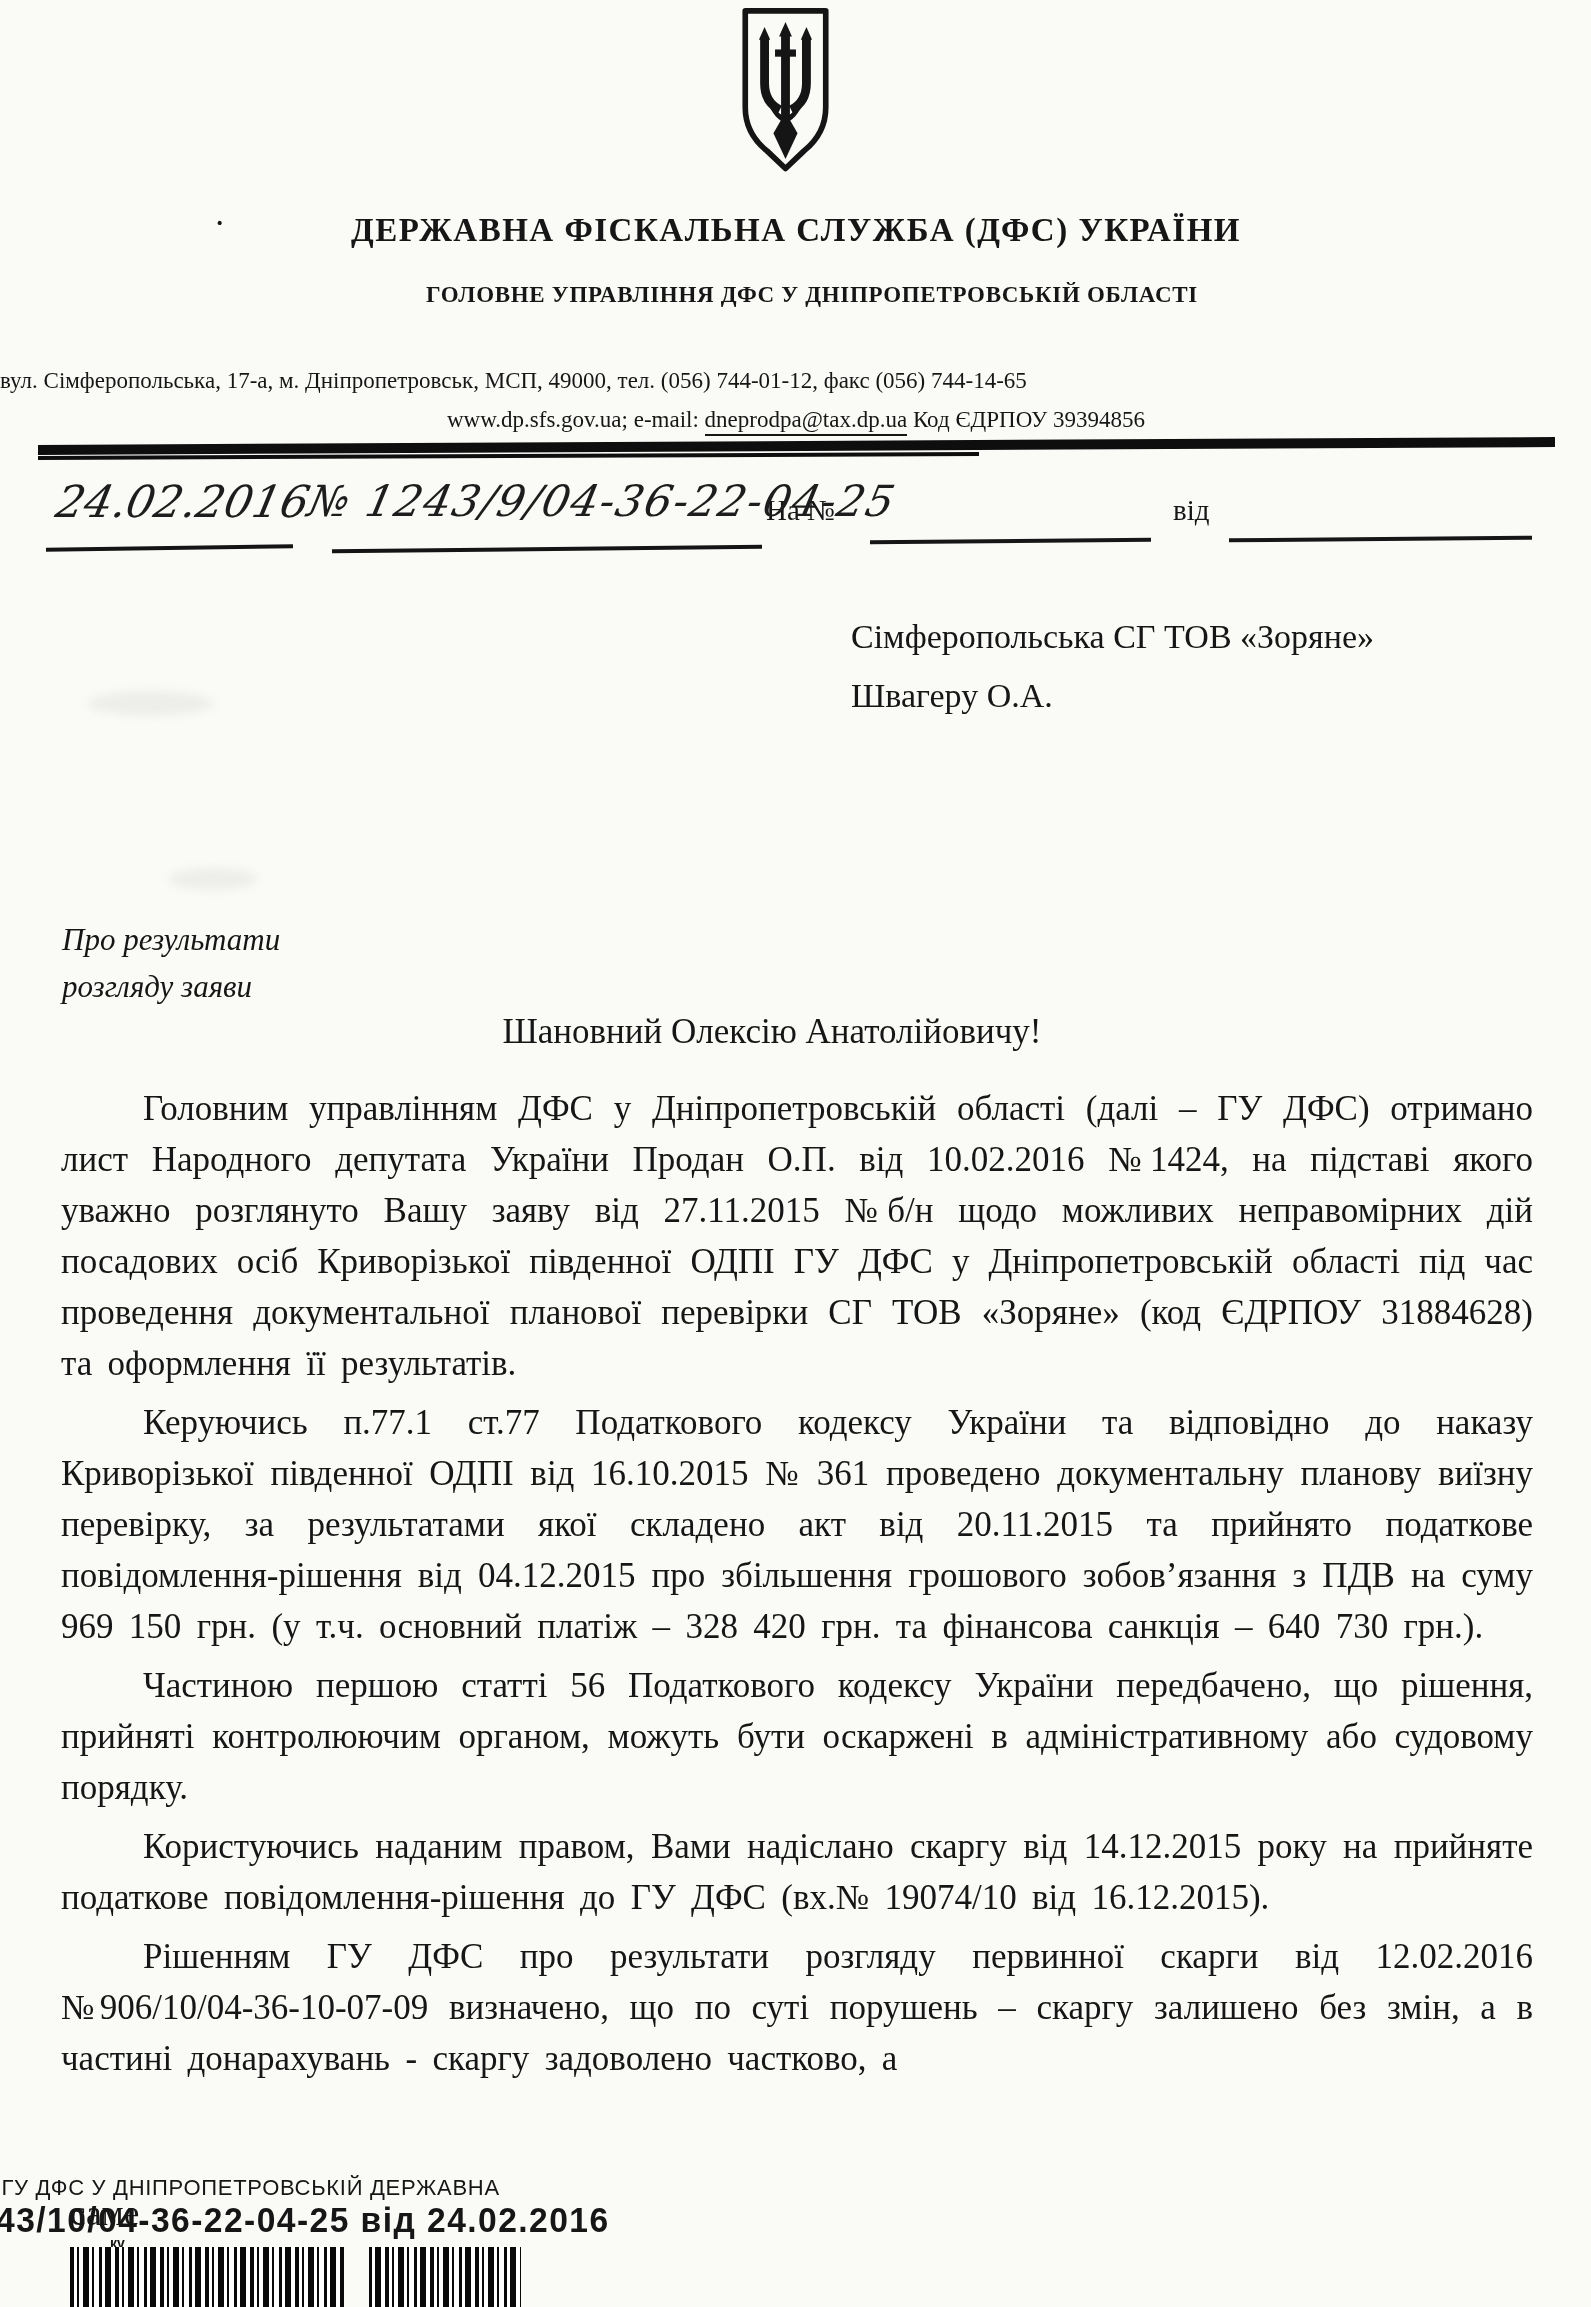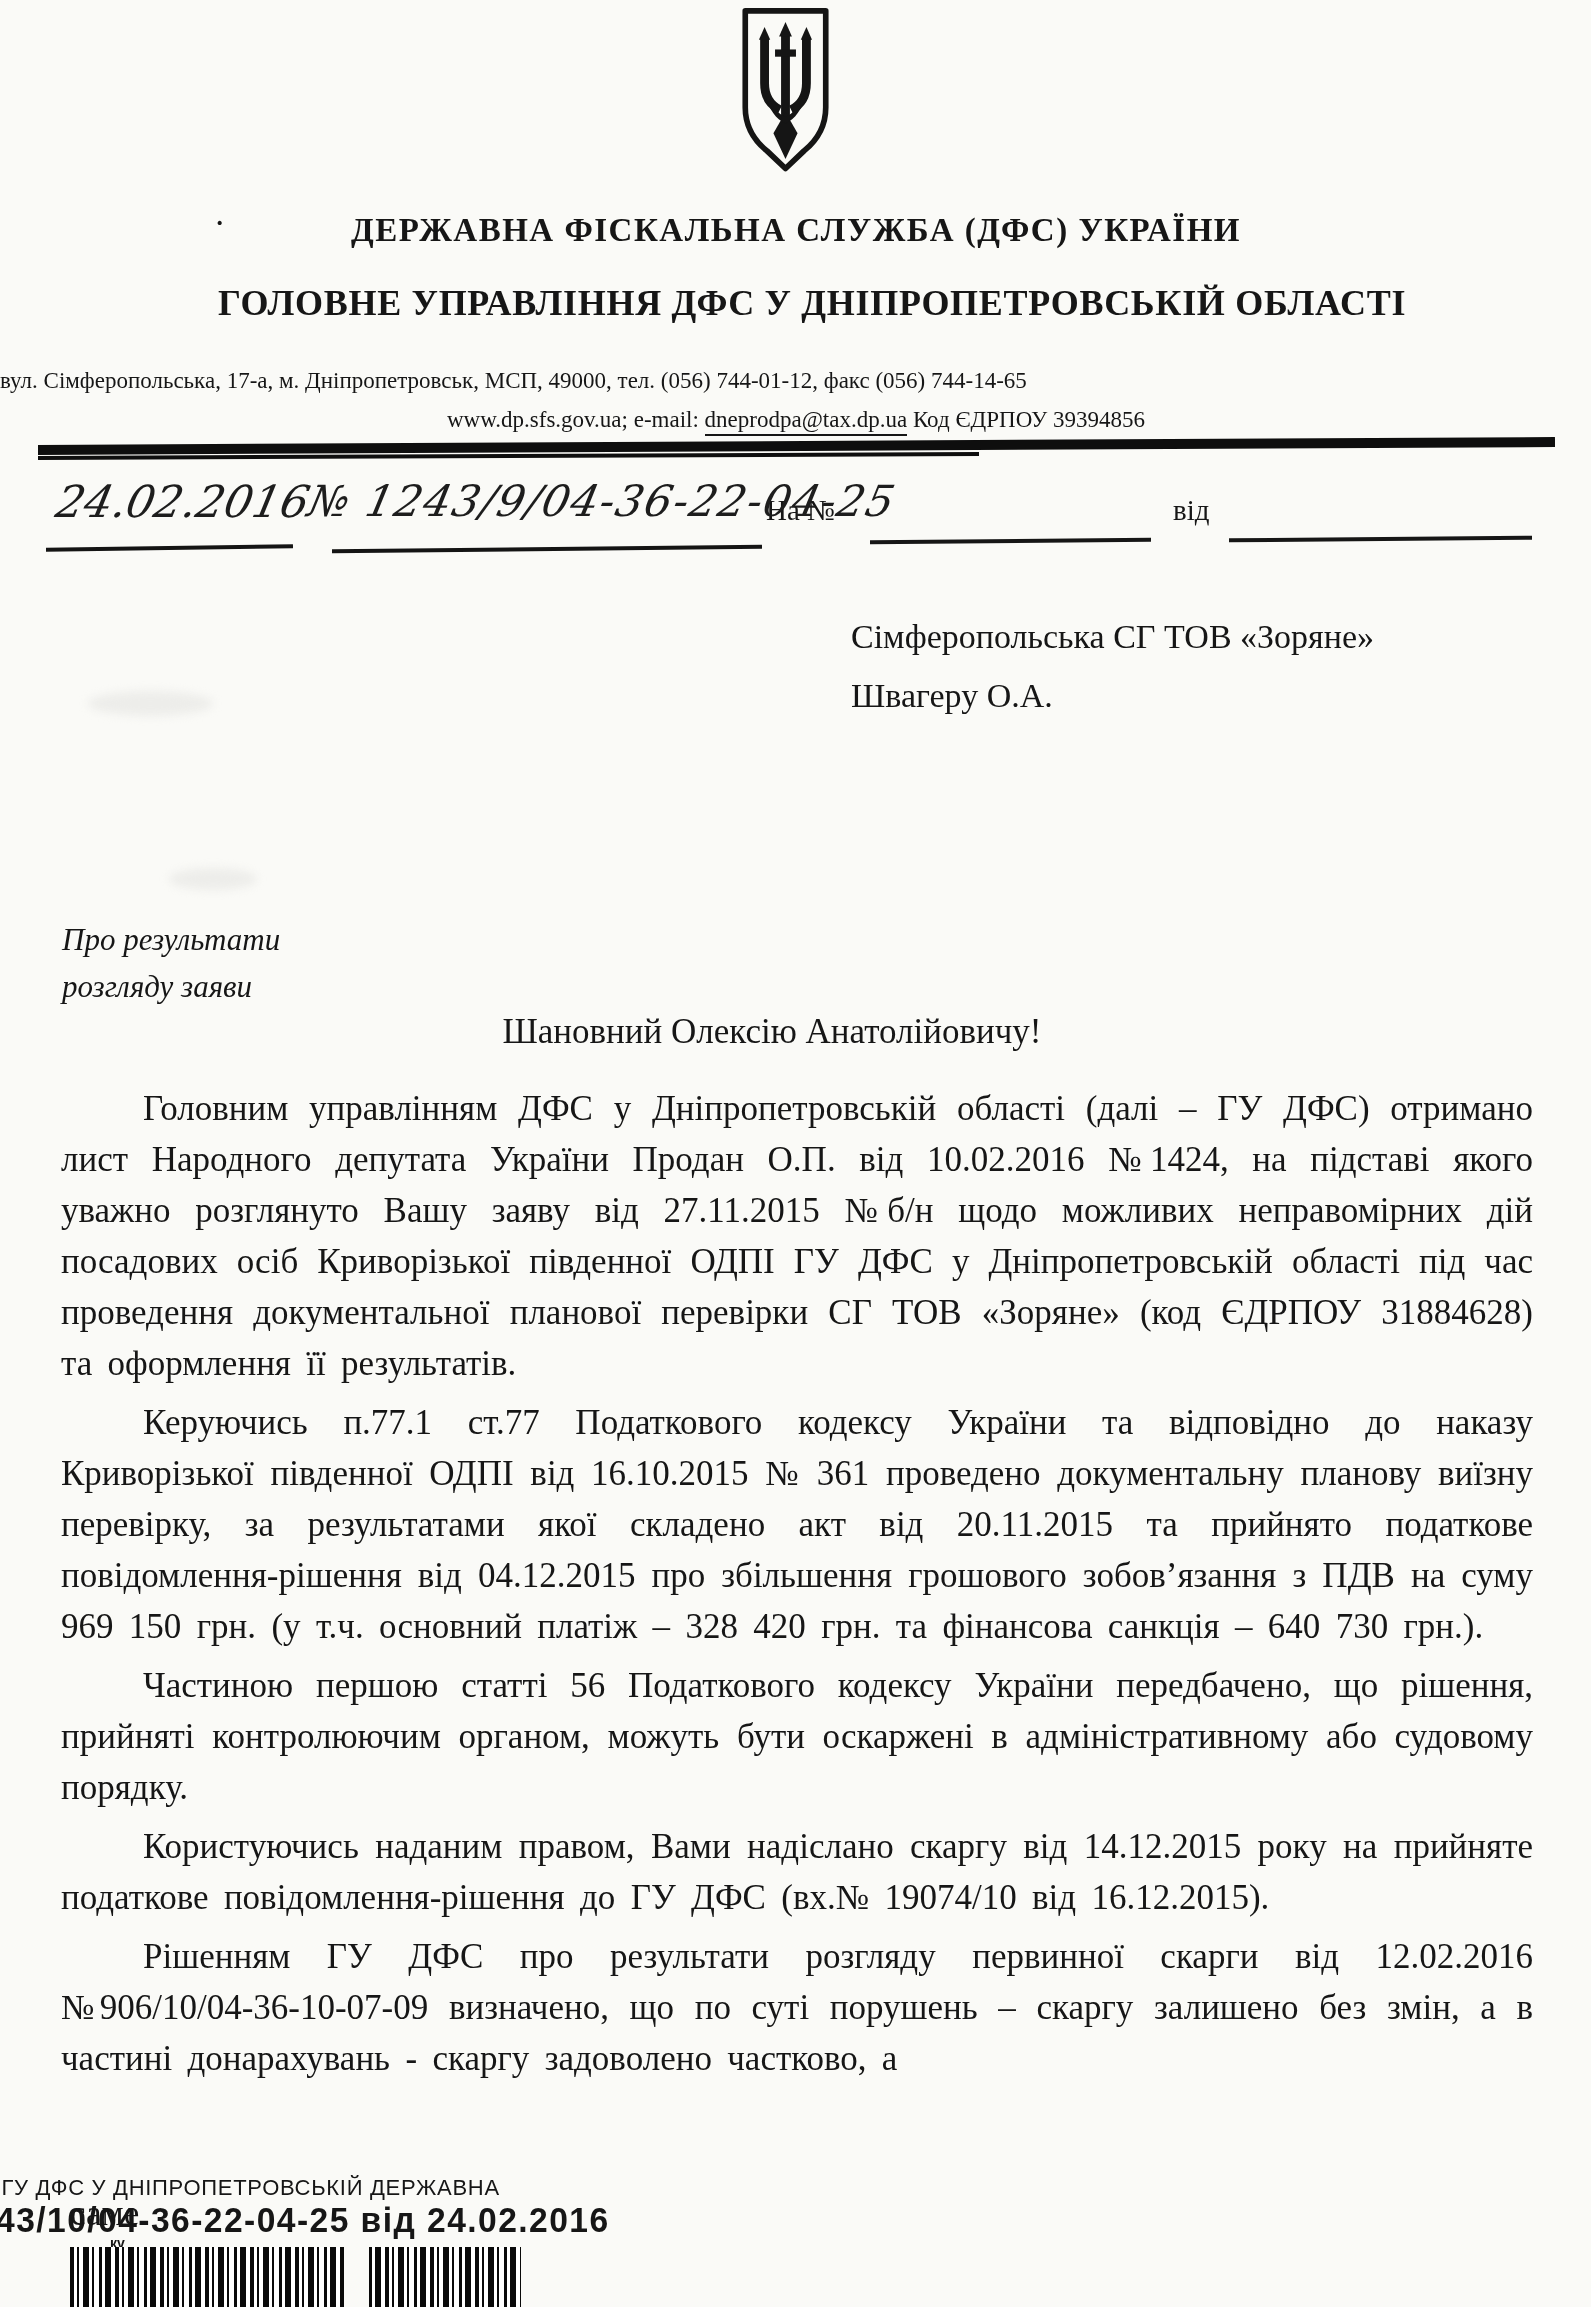--- a/index.html
+++ b/index.html
@@ -11,21 +11,21 @@
     position:relative;
     overflow:hidden;
   }
   .page{position:absolute;inset:0;}
   .abs{position:absolute;}
 
   
   .emblem{left:737px;top:5.9px;width:97px;height:169px;}
   .stray-mark{left:215px;top:215px;font-size:28px;font-weight:bold;}
   .title1{left:0;right:0;top:212px;text-align:center;font-weight:bold;font-size:33px;letter-spacing:1.5px;}
-  .title2{left:0;right:0;top:282px;text-align:center;font-weight:bold;font-size:36px;letter-spacing:0.7px;padding-left:32px;}
+  .title2{left:0;right:0;top:282px;text-align:center;font-weight:bold;font-size:23px;letter-spacing:0.7px;padding-left:32px;}
   .addr{left:0;right:0;top:368px;text-align:left;font-size:23px;}
   .contact{left:0;right:0;top:407px;text-align:center;font-size:23px;}
   .contact .email{border-bottom:2.2px solid #161616;padding-bottom:2px;}
 
   .rule1{left:38px;right:37px;top:441px;height:9.6px;background:#0e0e0e;transform:rotate(-0.3deg);}
   .rule2{left:38px;width:941px;top:454px;height:3.7px;background:#0e0e0e;transform:rotate(-0.25deg);}
 
   
   .hand{font-family:"DejaVu Serif", serif;font-style:italic;transform:skewX(-12deg);color:#1d1d1d;}
   .hand-date{left:57px;top:476px;font-size:44px;}

